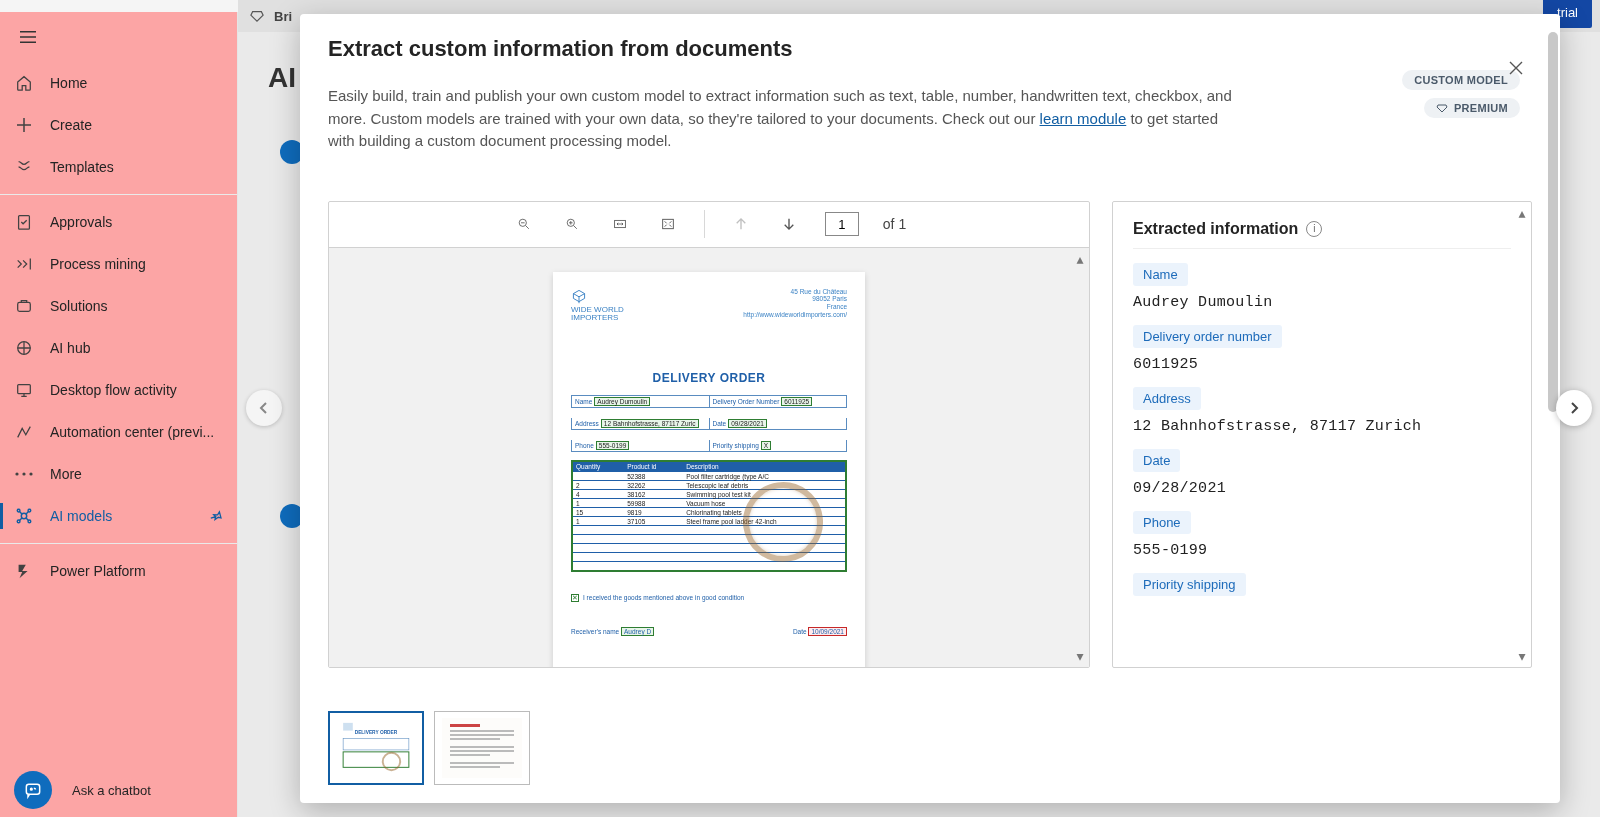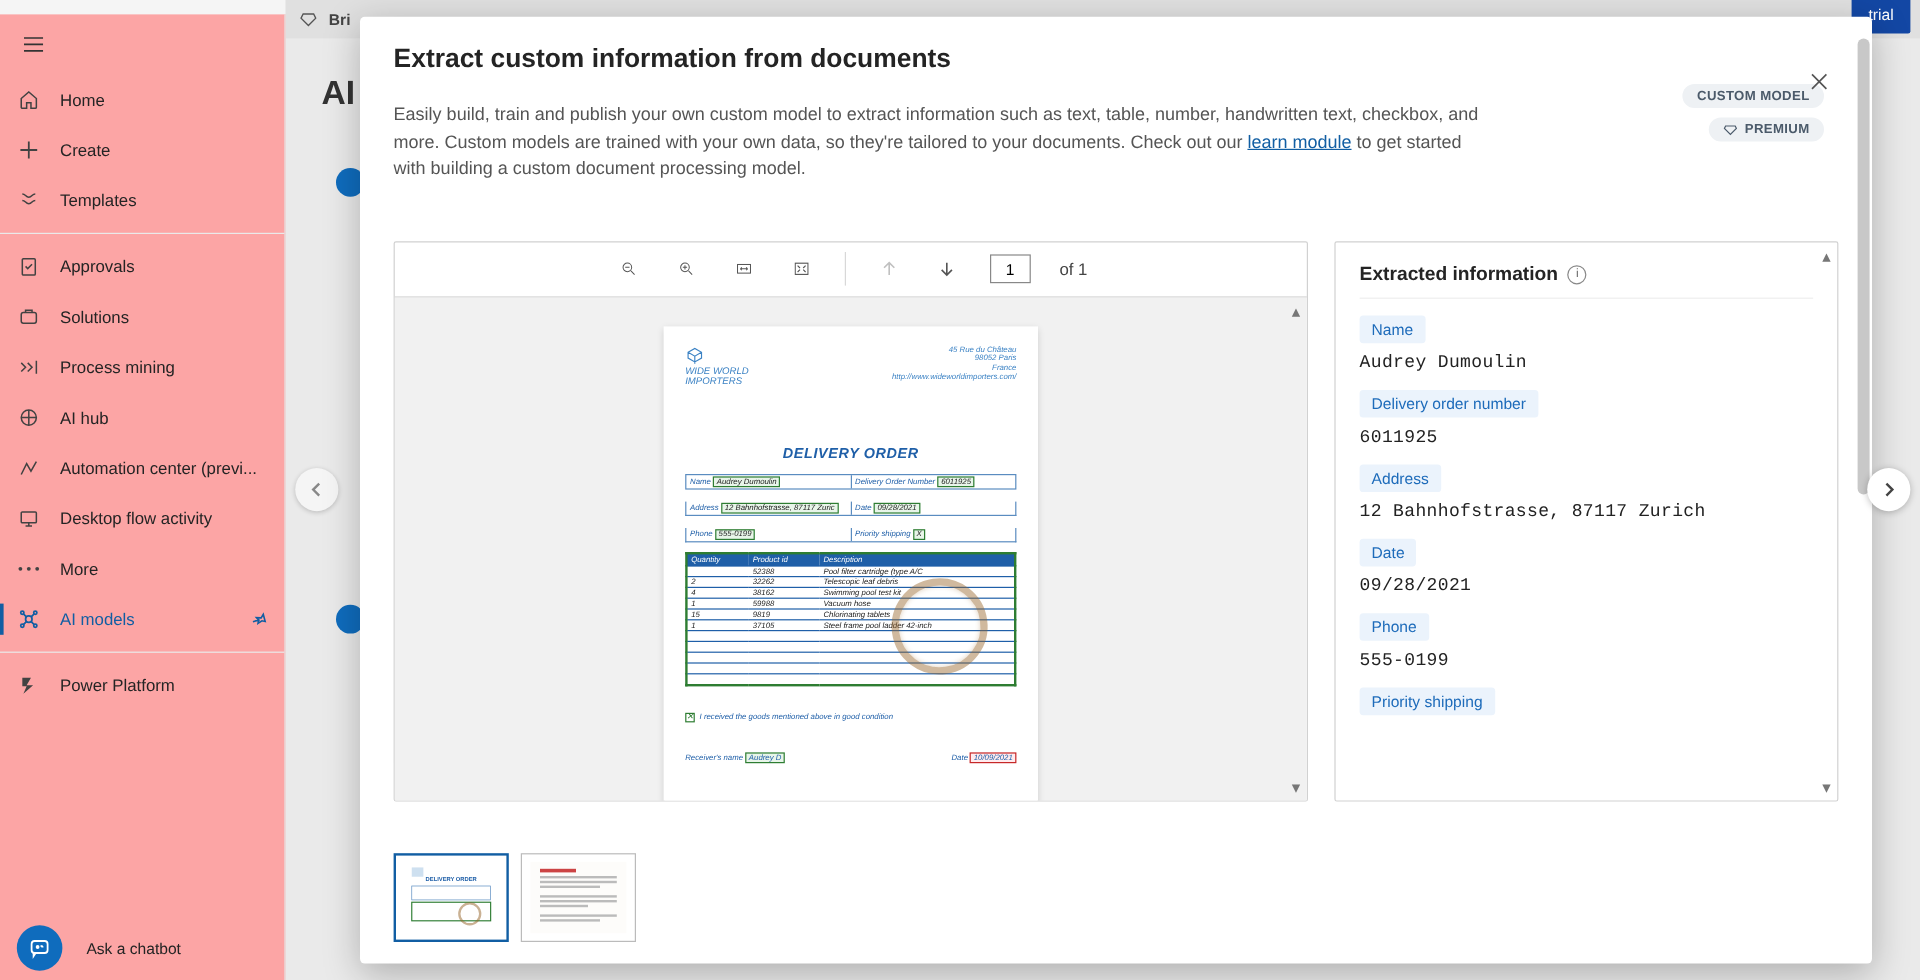--- a/index.html
+++ b/index.html
@@ -113,21 +113,21 @@
   .doc-scroll { flex:1; background:#f1f1f1; position:relative; overflow:hidden; }
   .doc-scroll-track { position:absolute; right:2px; top:4px; bottom:4px; width:14px; }
   .doc-scroll-up, .doc-scroll-dn { position:absolute; left:0; width:14px; height:14px; display:flex; align-items:center; justify-content:center; color:#777; }
   .doc-scroll-up { top:0; } .doc-scroll-dn { bottom:0; }
 
   .doc-page {
     position:absolute; left:50%; top:24px; transform:translateX(-50%);
     width:312px; height:400px; background:#fff; box-shadow:0 2px 6px rgba(0,0,0,.15);
     font-size:7px; color:#222;
   }
-  .doc-inner { position:absolute; inset:16px 18px 14px;font-style:italic; }
+  .doc-inner { position:absolute; inset:16px 18px 14px; }
   .doc-logo { color:#3b82c4; text-align:left; font-size:8px; line-height:1.1; }
   .doc-logo svg { display:block; margin-bottom:2px; }
   .doc-addr { position:absolute; right:0; top:0; text-align:right; color:#3b82c4; font-size:6.5px; line-height:1.2; }
   .doc-title { text-align:center; color:#1f5fa8; font-weight:700; font-size:12px; margin-top:48px; letter-spacing:.5px;}
   .doc-info-row { display:flex; margin-top:10px; border:1px solid #5a8cc0; }
   .doc-info-cell { flex:1; border-right:1px solid #5a8cc0; padding:1px 3px; display:flex; gap:2px; align-items:center;}
   .doc-info-cell:last-child{border-right:none;}
   .doc-info-label{color:#1f5fa8; font-size:6.5px;}
   .doc-hl { display:inline-block; border:1px solid #2e7d32; padding:0 2px; font-size:6.5px; background:#e8f5e9;}
   .doc-hl-red { border-color:#c62828; background:#ffebee; }
@@ -206,59 +206,59 @@
           <svg width="18" height="18" viewBox="0 0 20 20" fill="none" stroke="currentColor" stroke-width="1.4">
             <rect x="4" y="3" width="12" height="15" rx="1"></rect>
             <path d="M7 10l2 2 4-4"></path>
           </svg>
         </span>
       <span class="nav-label">Approvals</span>
     </div>
     <div class="nav-item">
       <span class="nav-icon">
           <svg width="18" height="18" viewBox="0 0 20 20" fill="none" stroke="currentColor" stroke-width="1.4">
+            <path d="M3 6l4 4-4 4M9 6l4 4-4 4M17 4v12"></path>
+          </svg>
+        </span>
+      <span class="nav-label">Process mining</span>
+    </div>
+    <div class="nav-item">
+      <span class="nav-icon">
+          <svg width="18" height="18" viewBox="0 0 20 20" fill="none" stroke="currentColor" stroke-width="1.4">
             <rect x="3" y="6" width="14" height="10" rx="2"></rect>
             <path d="M7 6V4h6v2"></path>
           </svg>
         </span>
       <span class="nav-label">Solutions</span>
     </div>
     <div class="nav-item">
       <span class="nav-icon">
           <svg width="18" height="18" viewBox="0 0 20 20" fill="none" stroke="currentColor" stroke-width="1.4">
-            <path d="M3 6l4 4-4 4M9 6l4 4-4 4M17 4v12"></path>
-          </svg>
-        </span>
-      <span class="nav-label">Process mining</span>
-    </div>
-    <div class="nav-item">
-      <span class="nav-icon">
-          <svg width="18" height="18" viewBox="0 0 20 20" fill="none" stroke="currentColor" stroke-width="1.4">
             <circle cx="10" cy="10" r="7"></circle>
             <path d="M10 3v14M3 10h14"></path>
           </svg>
         </span>
       <span class="nav-label">AI hub</span>
     </div>
     <div class="nav-item">
       <span class="nav-icon">
           <svg width="18" height="18" viewBox="0 0 20 20" fill="none" stroke="currentColor" stroke-width="1.4">
-            <path d="M3 16l5-10 4 7 5-9"></path>
-          </svg>
-        </span>
-      <span class="nav-label">Automation center (previ...</span>
-    </div>
-    <div class="nav-item">
-      <span class="nav-icon">
-          <svg width="18" height="18" viewBox="0 0 20 20" fill="none" stroke="currentColor" stroke-width="1.4">
             <rect x="3" y="4" width="14" height="10" rx="1"></rect>
             <path d="M7 17h6M10 14v3"></path>
           </svg>
         </span>
       <span class="nav-label">Desktop flow activity</span>
+    </div>
+    <div class="nav-item">
+      <span class="nav-icon">
+          <svg width="18" height="18" viewBox="0 0 20 20" fill="none" stroke="currentColor" stroke-width="1.4">
+            <path d="M3 16l5-10 4 7 5-9"></path>
+          </svg>
+        </span>
+      <span class="nav-label">Automation center (previ...</span>
     </div>
     <div class="nav-item">
       <span class="nav-icon">
           <svg width="18" height="4" viewBox="0 0 18 4" fill="currentColor">
             <circle cx="2" cy="2" r="1.6"></circle>
             <circle cx="9" cy="2" r="1.6"></circle>
             <circle cx="16" cy="2" r="1.6"></circle>
           </svg>
         </span>
       <span class="nav-label">More</span>

